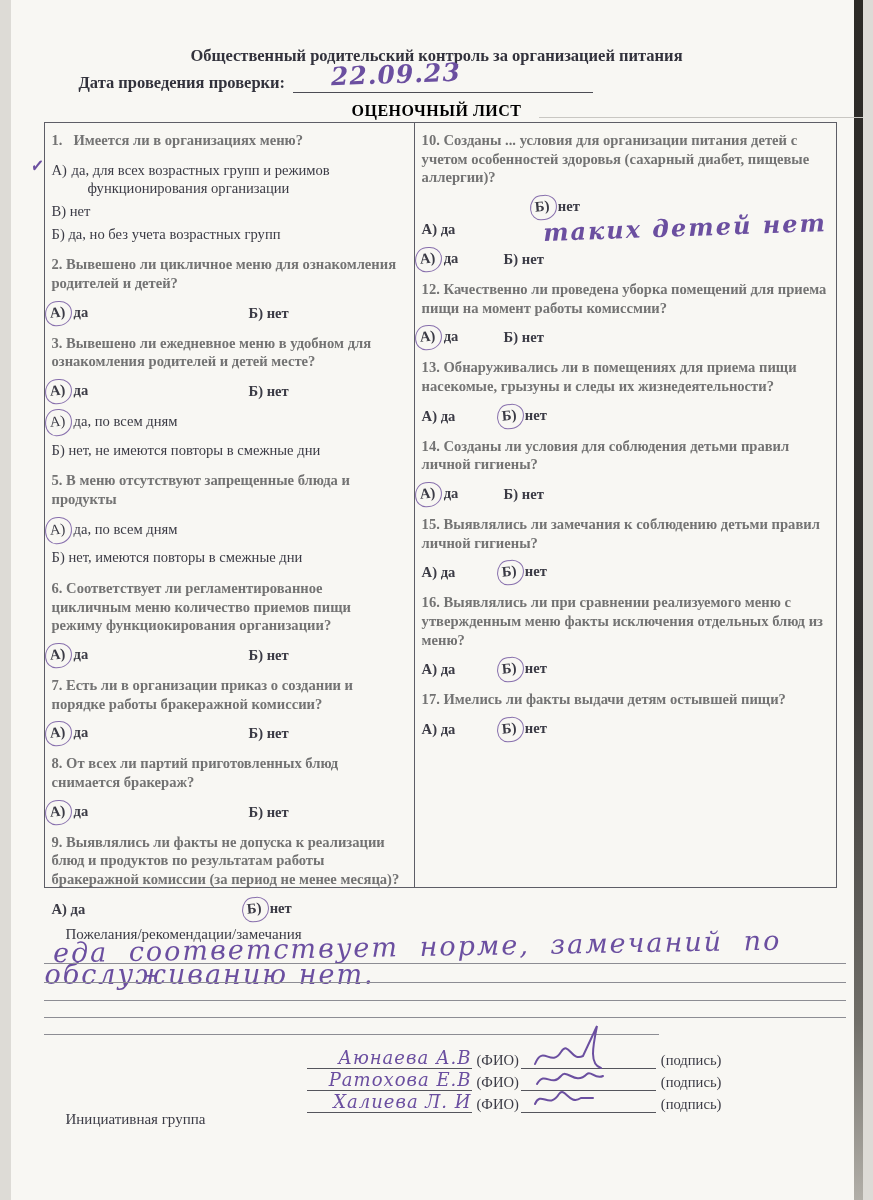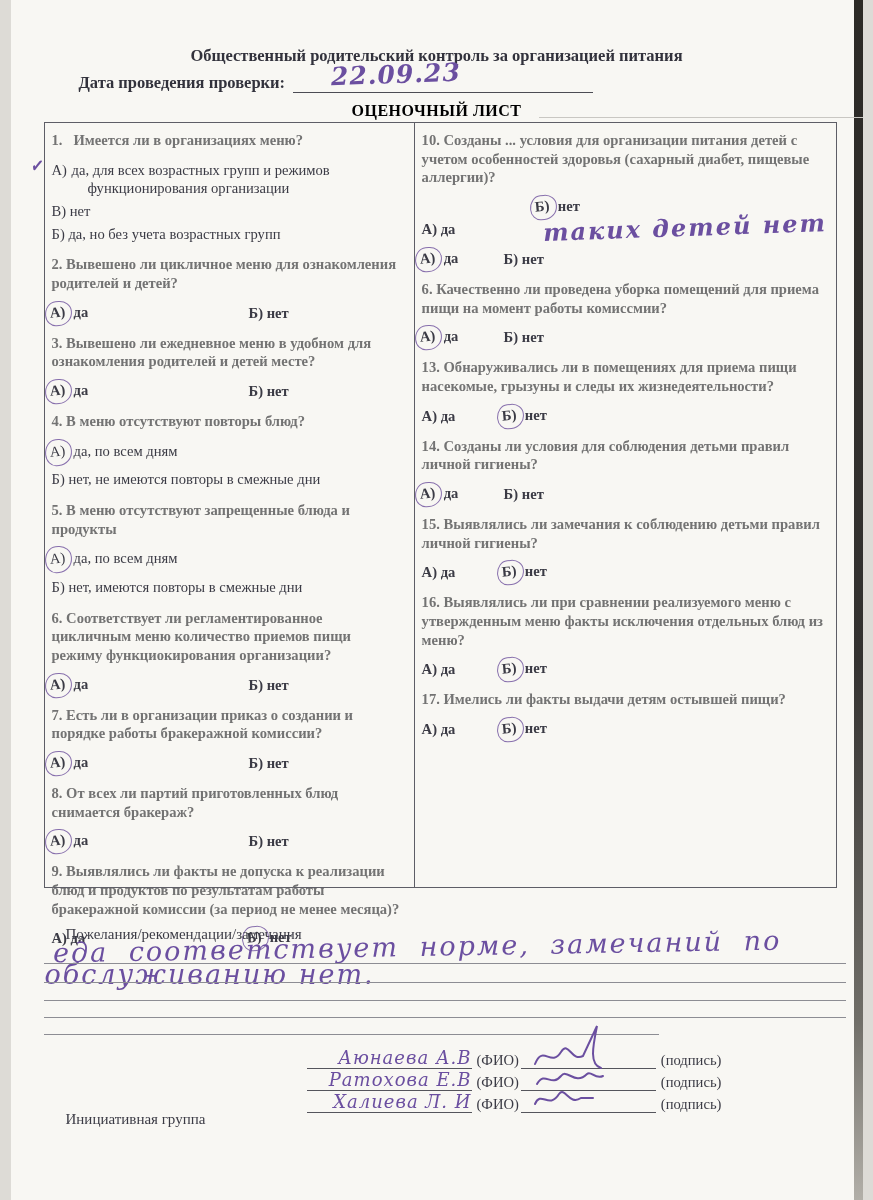--- a/index.html
+++ b/index.html
@@ -112,21 +112,20 @@
           </div>
         </div>
         <div class="q">
           <div class="q-text">3. Вывешено ли ежедневное меню в удобном для ознакомления родителей и детей месте?</div>
           <div class="opts opts-inline">
             <span class="opt opt-a"><span class="opt-label mark-circle">А)</span><span class="opt-text"> да</span></span>
             <span class="opt"><span class="opt-label">Б)</span><span class="opt-text"> нет</span></span>
           </div>
         </div>
         <div class="q stacked">
-          <div class="q-text">4. В меню отсутствуют повторы блюд?</div>
           <div class="opts">
             <span class="opt"><span class="opt-label mark-circle">А)</span><span class="opt-text"> да, по всем дням</span></span>
             <span class="opt"><span class="opt-label">Б)</span><span class="opt-text"> нет, не имеются повторы в смежные дни</span></span>
           </div>
         </div>
         <div class="q stacked">
           <div class="q-text">5. В меню отсутствуют запрещенные блюда и продукты</div>
           <div class="opts">
             <span class="opt"><span class="opt-label mark-circle">А)</span><span class="opt-text"> да, по всем дням</span></span>
             <span class="opt"><span class="opt-label">Б)</span><span class="opt-text"> нет, имеются повторы в смежные дни</span></span>
@@ -169,21 +168,21 @@
             <span class="opt"><span class="opt-label mark-circle">Б)</span><span class="opt-text"> нет</span><span class="hw hw-q10">таких детей нет</span></span>
           </div>
         </div>
         <div class="q">
           <div class="opts opts-inline">
             <span class="opt opt-a"><span class="opt-label mark-circle">А)</span><span class="opt-text"> да</span></span>
             <span class="opt"><span class="opt-label">Б)</span><span class="opt-text"> нет</span></span>
           </div>
         </div>
         <div class="q">
-          <div class="q-text">6. Качественно ли проведена уборка помещений для приема пищи на момент работы комиссмии?</div>
+          <div class="q-text">12. Качественно ли проведена уборка помещений для приема пищи на момент работы комиссмии?</div>
           <div class="opts opts-inline">
             <span class="opt opt-a"><span class="opt-label mark-circle">А)</span><span class="opt-text"> да</span></span>
             <span class="opt"><span class="opt-label">Б)</span><span class="opt-text"> нет</span></span>
           </div>
         </div>
         <div class="q">
           <div class="q-text">13. Обнаруживались ли в помещениях для приема пищи насекомые, грызуны и следы их жизнедеятельности?</div>
           <div class="opts opts-inline">
             <span class="opt opt-a"><span class="opt-label">А)</span><span class="opt-text"> да</span></span>
             <span class="opt"><span class="opt-label mark-circle">Б)</span><span class="opt-text"> нет</span></span>

